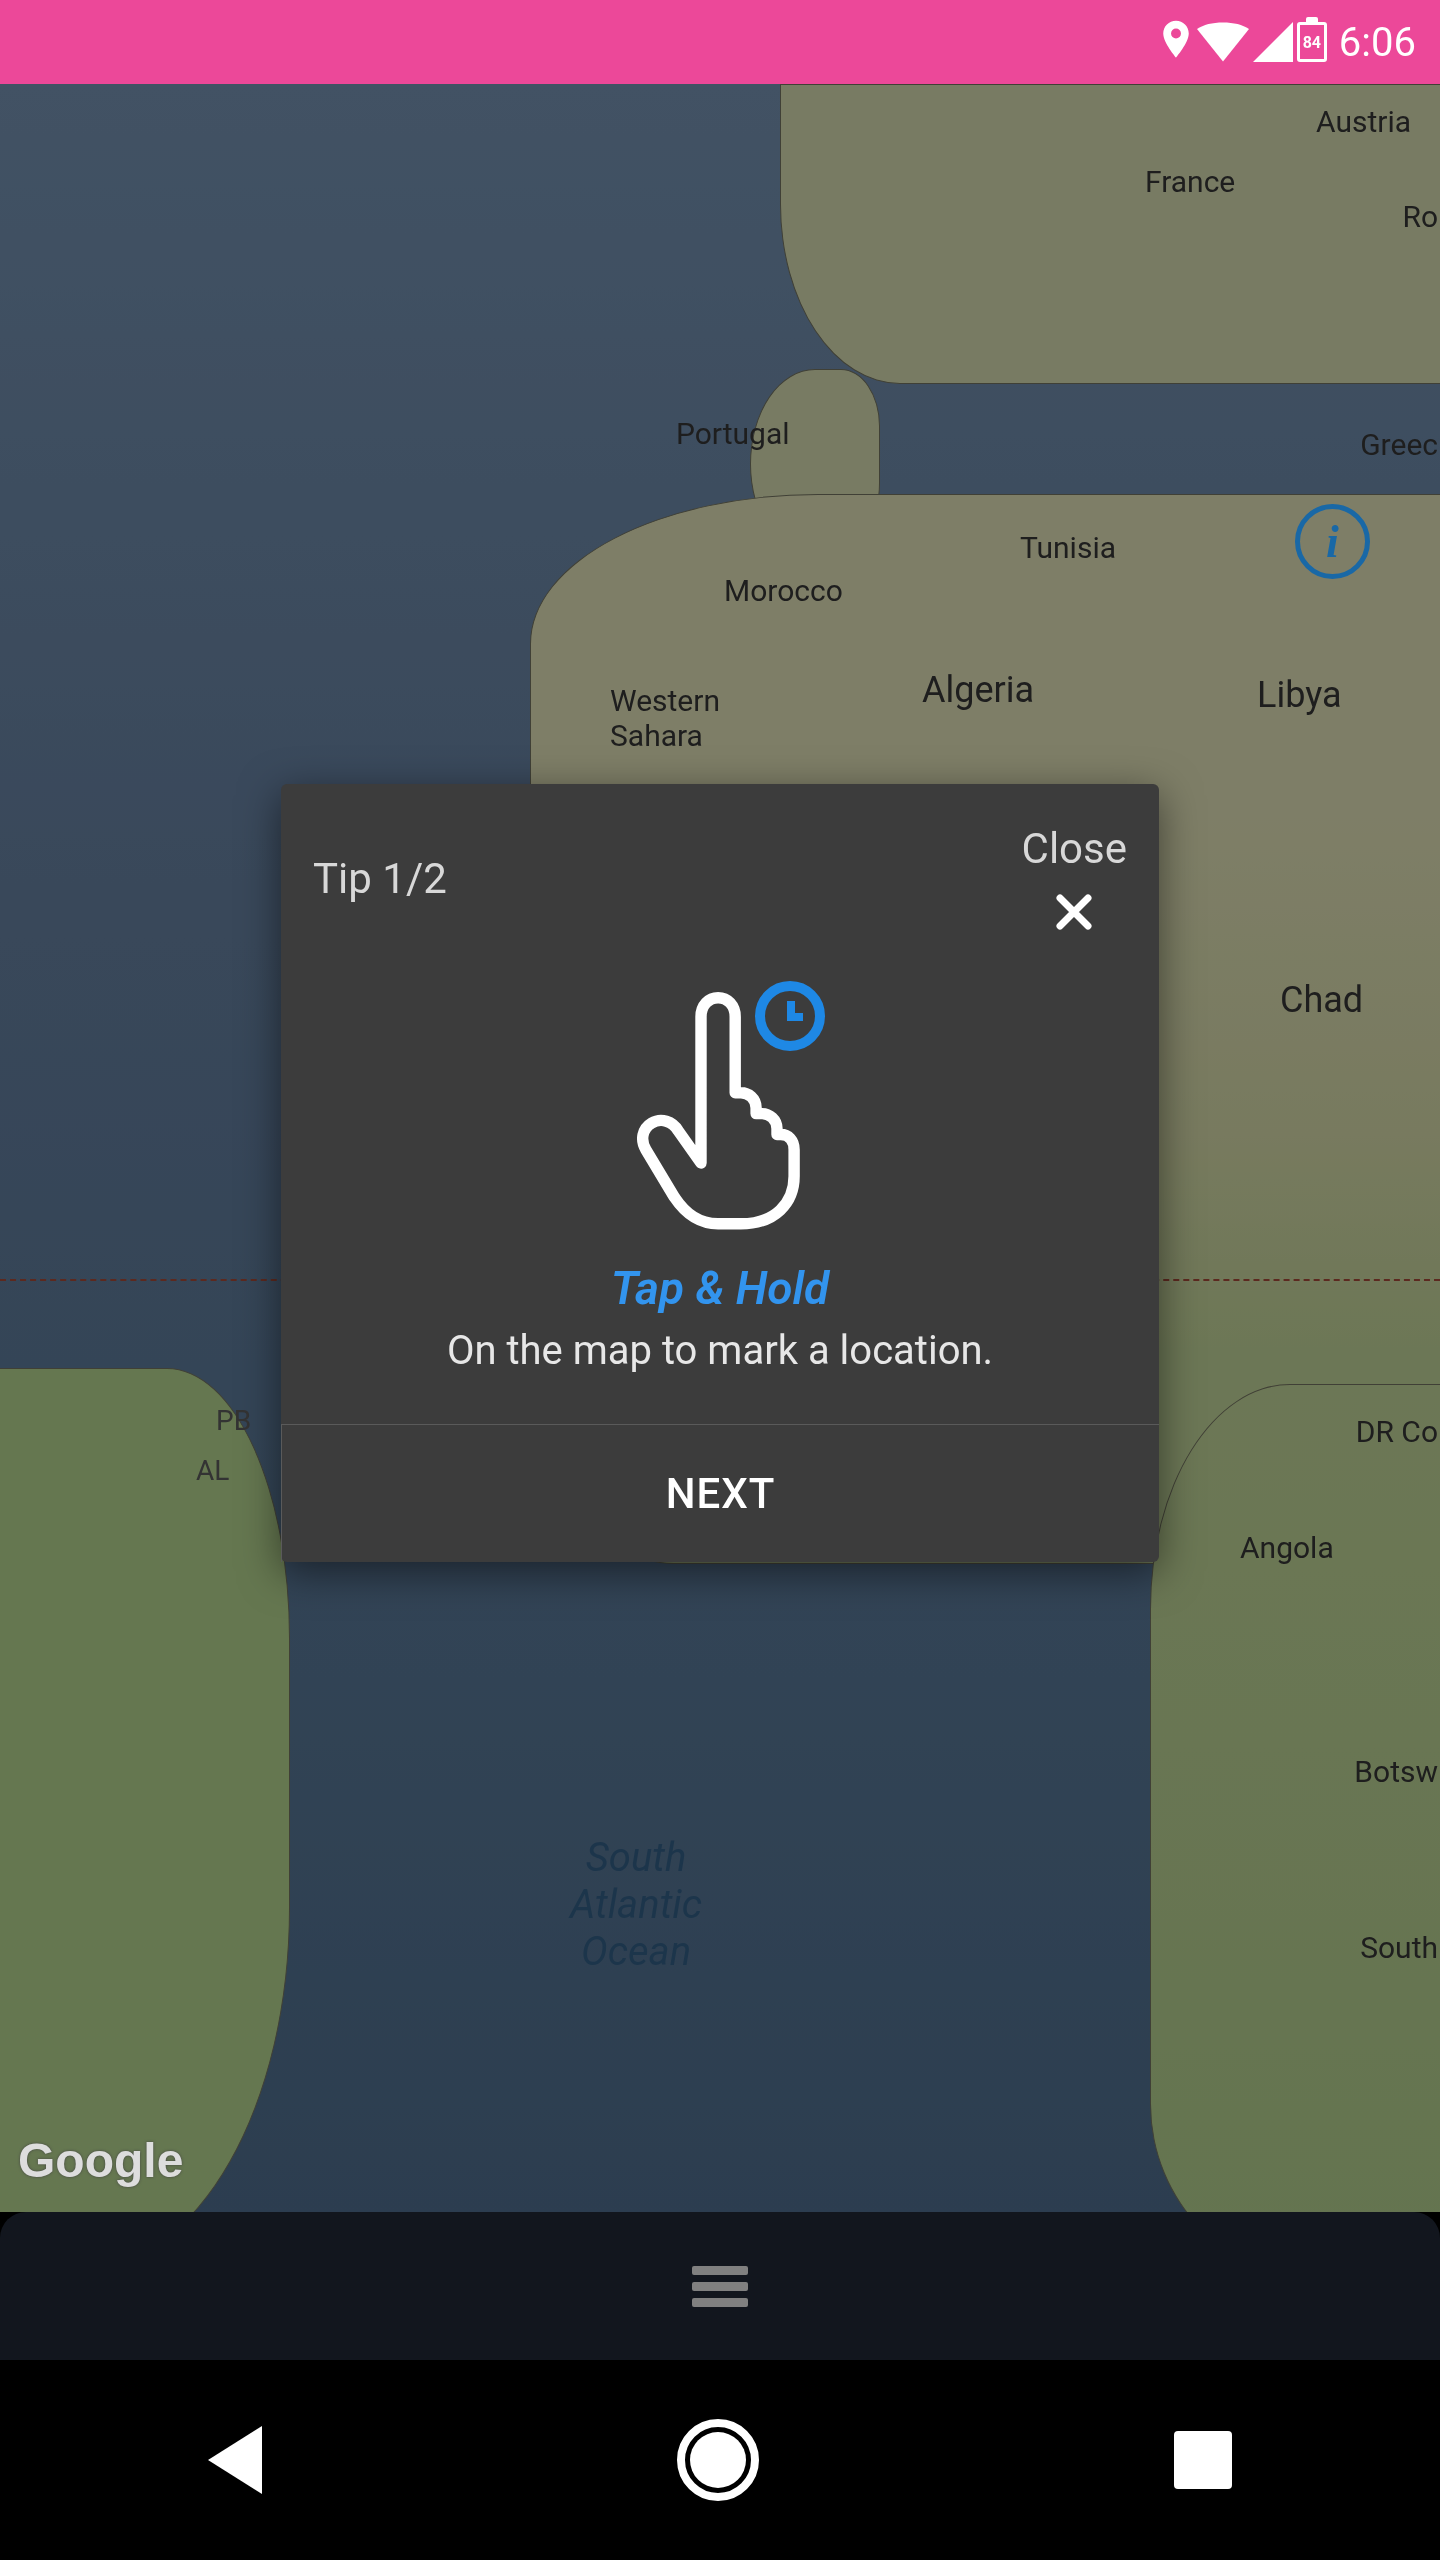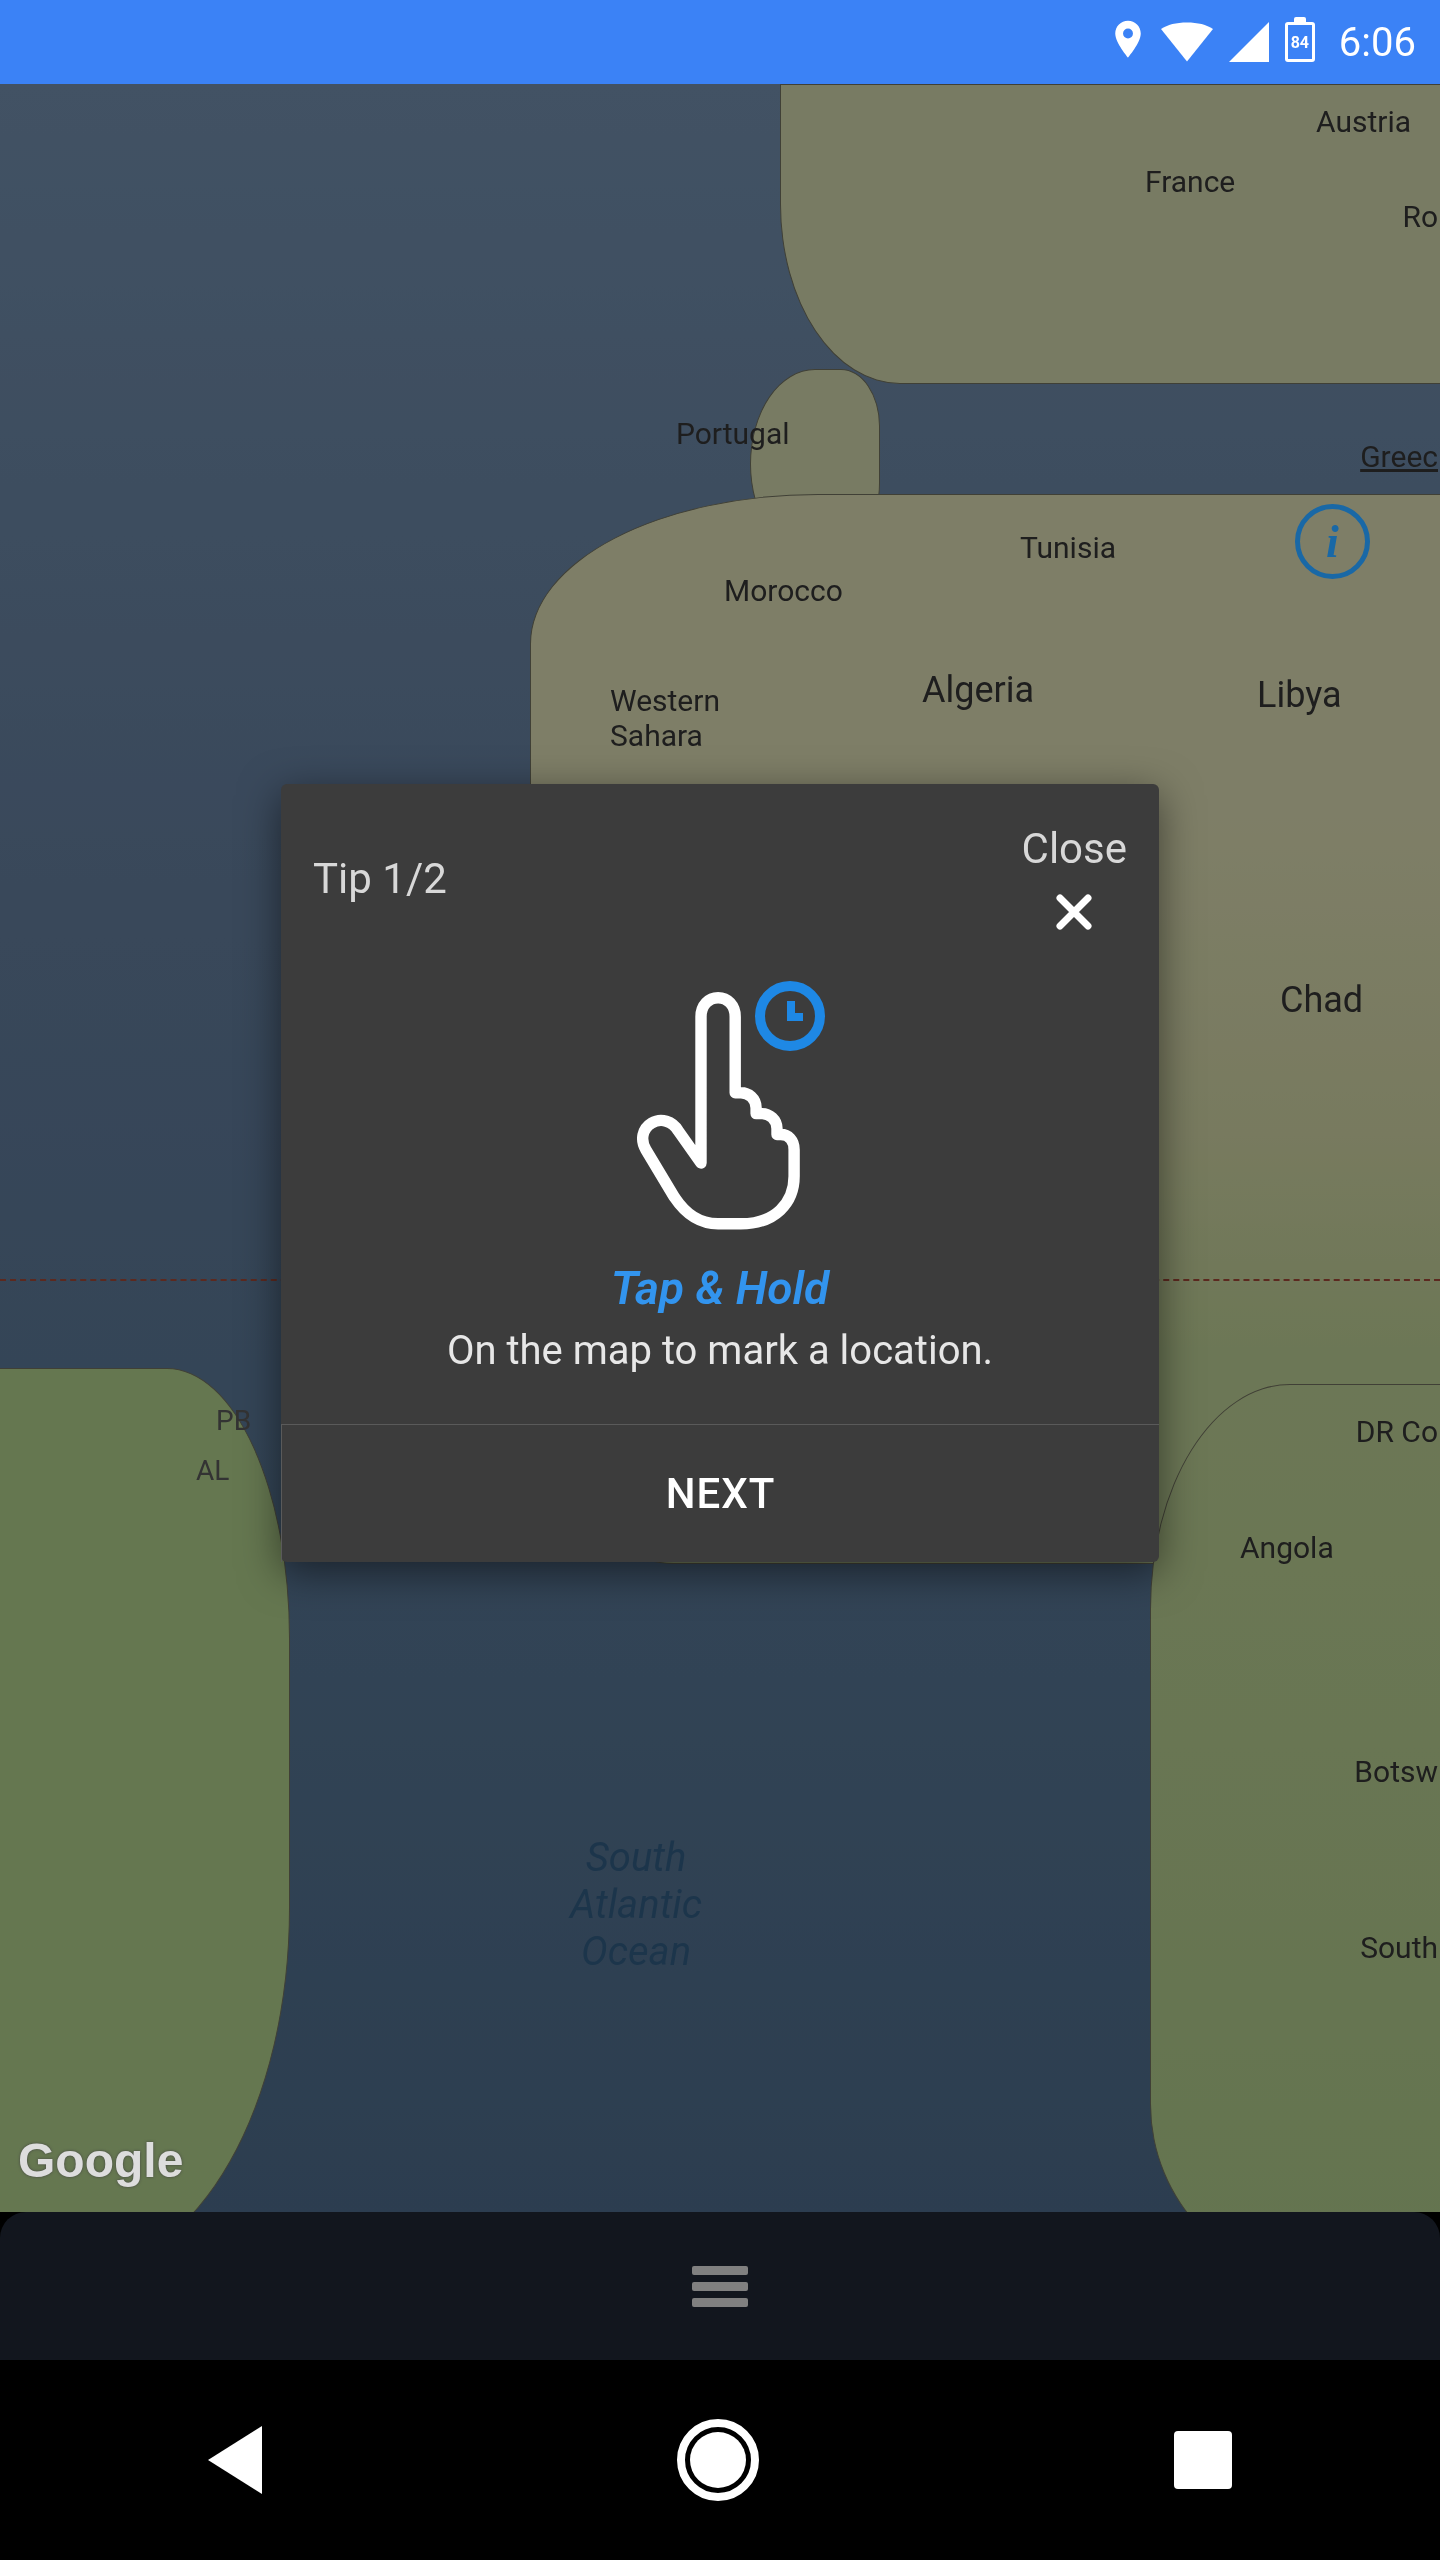--- a/index.html
+++ b/index.html
@@ -1,25 +1,25 @@
 <!DOCTYPE html>
 <html><head>
 <meta charset="utf-8">
 <style>
 * { margin: 0; padding: 0; box-sizing: border-box; }
 html, body { width: 1440px; height: 2560px; overflow: hidden; font-family: Roboto, Arial, sans-serif; background: #000; }
 
 .status-bar {
   height: 84px;
-  background: #3b82f6;
+  background: #ec4899;
   display: flex;
   align-items: center;
   justify-content: flex-end;
   padding: 0 24px;
-  gap: 16px;
+  gap: 4px;
   color: #fff;
   font-size: 40px;
 }
 .status-bar .battery {
   width: 30px;
   height: 40px;
   border: 3px solid #fff;
   border-radius: 3px;
   position: relative;
   display: flex;
@@ -241,21 +241,21 @@
     <div class="land europe"></div>
     <div class="land portugal"></div>
     <div class="land africa-n"></div>
     <div class="land africa-s"></div>
     <div class="land sa"></div>
     <div class="dashed"></div>
 
     <div class="lbl" style="top:80px; left:1145px;">France</div>
     <div class="lbl" style="top:20px; left:1316px;text-align:right;">Austria</div>
     <div class="lbl" style="top:115px; right:2px;">Ro</div>
-    <div class="lbl" style="top:355px; right:2px;text-decoration:underline;">Greec</div>
+    <div class="lbl" style="top:343px; right:2px;">Greec</div>
     <div class="lbl" style="top:332px; left:676px;">Portugal</div>
     <div class="lbl" style="top:446px; left:1020px;">Tunisia</div>
     <div class="lbl" style="top:489px; left:724px;">Morocco</div>
     <div class="lbl" style="top:599px; left:610px; white-space:pre;">Western
 Sahara</div>
     <div class="lbl" style="top:585px; left:922px; font-size:36px;">Algeria</div>
     <div class="lbl" style="top:590px; left:1257px; font-size:36px;">Libya</div>
     <div class="lbl" style="top:895px; left:1280px; font-size:36px;">Chad</div>
     <div class="lbl" style="top:1330px; right:2px;">DR Co</div>
     <div class="lbl" style="top:1446px; left:1240px;">Angola</div>

